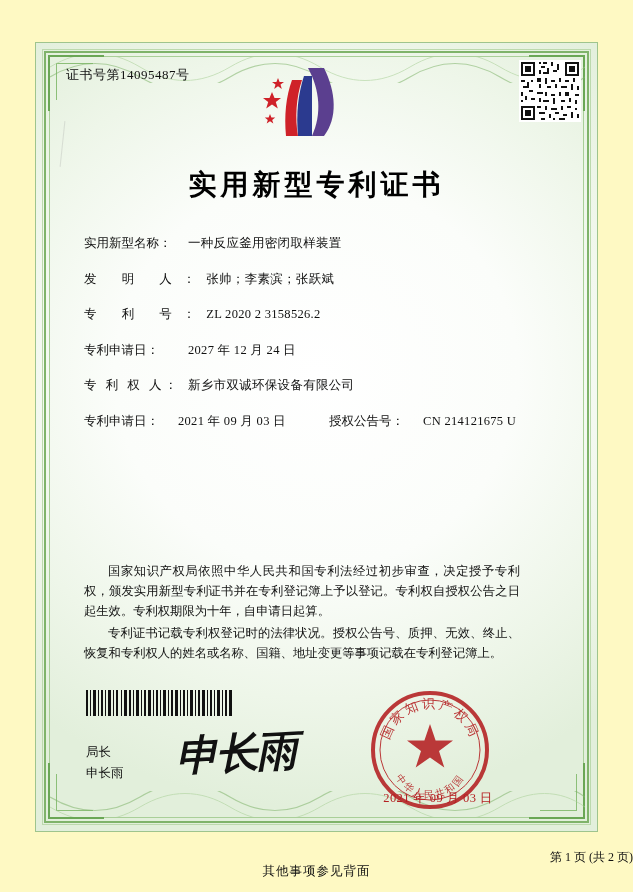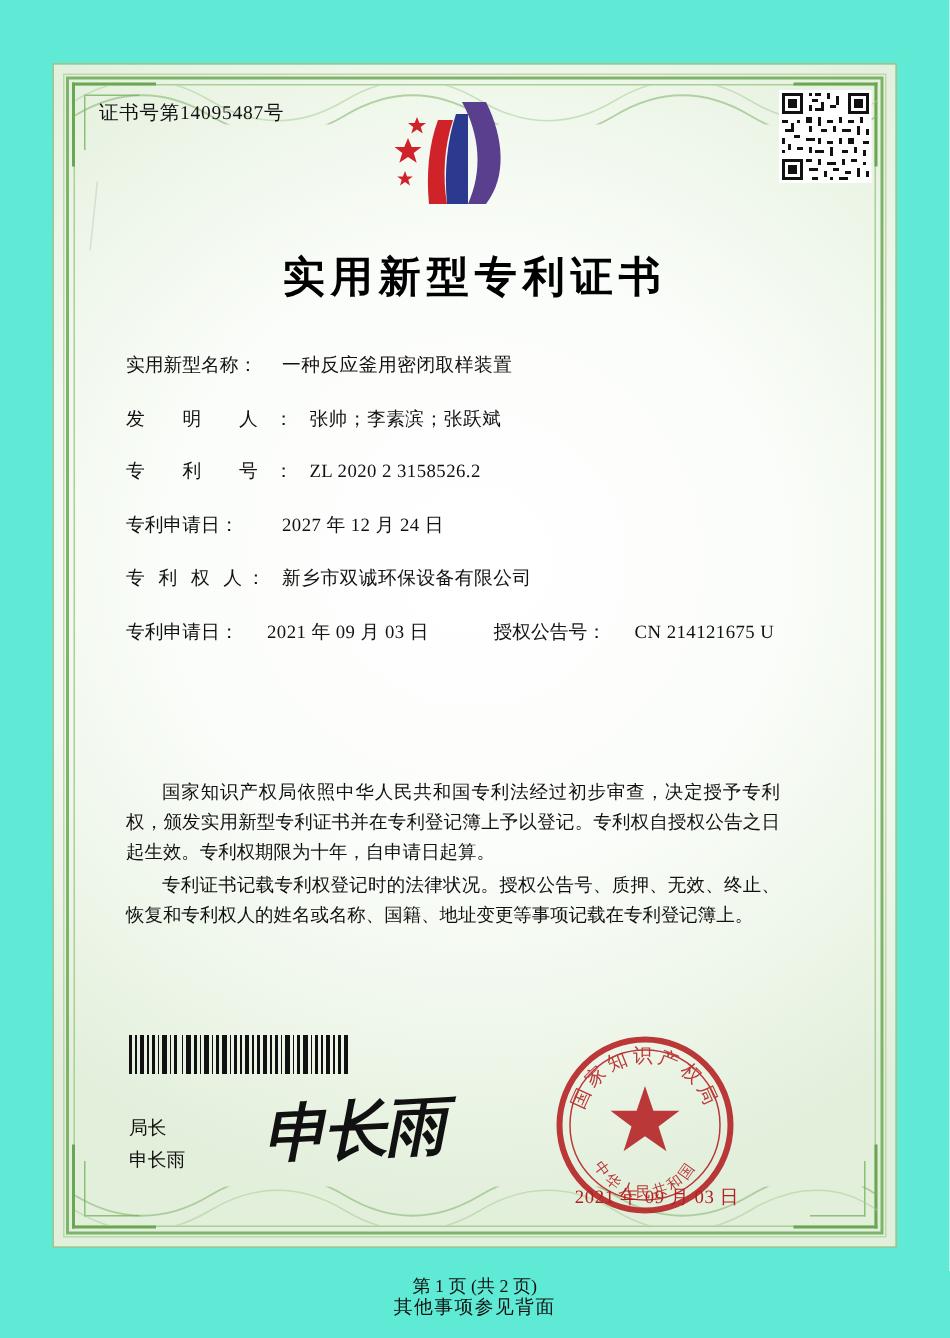--- a/index.html
+++ b/index.html
@@ -15,21 +15,21 @@
     position: relative;
     overflow: hidden;
   }
 
   
   .page {
     position: absolute;
     left: 0; top: 0;
     width: 633px;
     height: 892px;
-    background: #5eead4;
+    background: #fef9c3;
   }
 
   .cert {
     position: absolute;
     left: 35px;
     top: 42px;
     width: 563px;
     height: 790px;
     background:
       radial-gradient(ellipse 80% 55% at 50% 42%, #ffffff 0%, #fbfdfa 45%, #eef6e9 75%, #e2efdb 100%);
@@ -152,21 +152,21 @@
   .col2 {
     display: inline-block;
     margin-left: 40px;
   }
   .col2 .field-label.plain { min-width: 84px; }
 
   
   .paragraphs {
     position: absolute;
     left: 84px;
-    top: 518px;
+    top: 561px;
     width: 436px;
     font-size: 12.3px;
     line-height: 20px;
     color: #111;
     text-align: justify;
   }
   .paragraphs p {
     margin: 0 0 2px 0;
     text-indent: 24px;
   }
@@ -222,21 +222,21 @@
     font-size: 12.5px;
     color: #b41f21;
     letter-spacing: 0.4px;
   }
 
   
   .page-num {
     position: absolute;
     left: 0; right: 0;
     bottom: 26px;
-    text-align: center;
+    text-align: right;
     font-size: 12px;
     color: #111;
   }
   .outside-note {
     position: absolute;
     left: 0; right: 0;
     bottom: 12px;
     text-align: center;
     font-size: 12.5px;
     color: #111;

